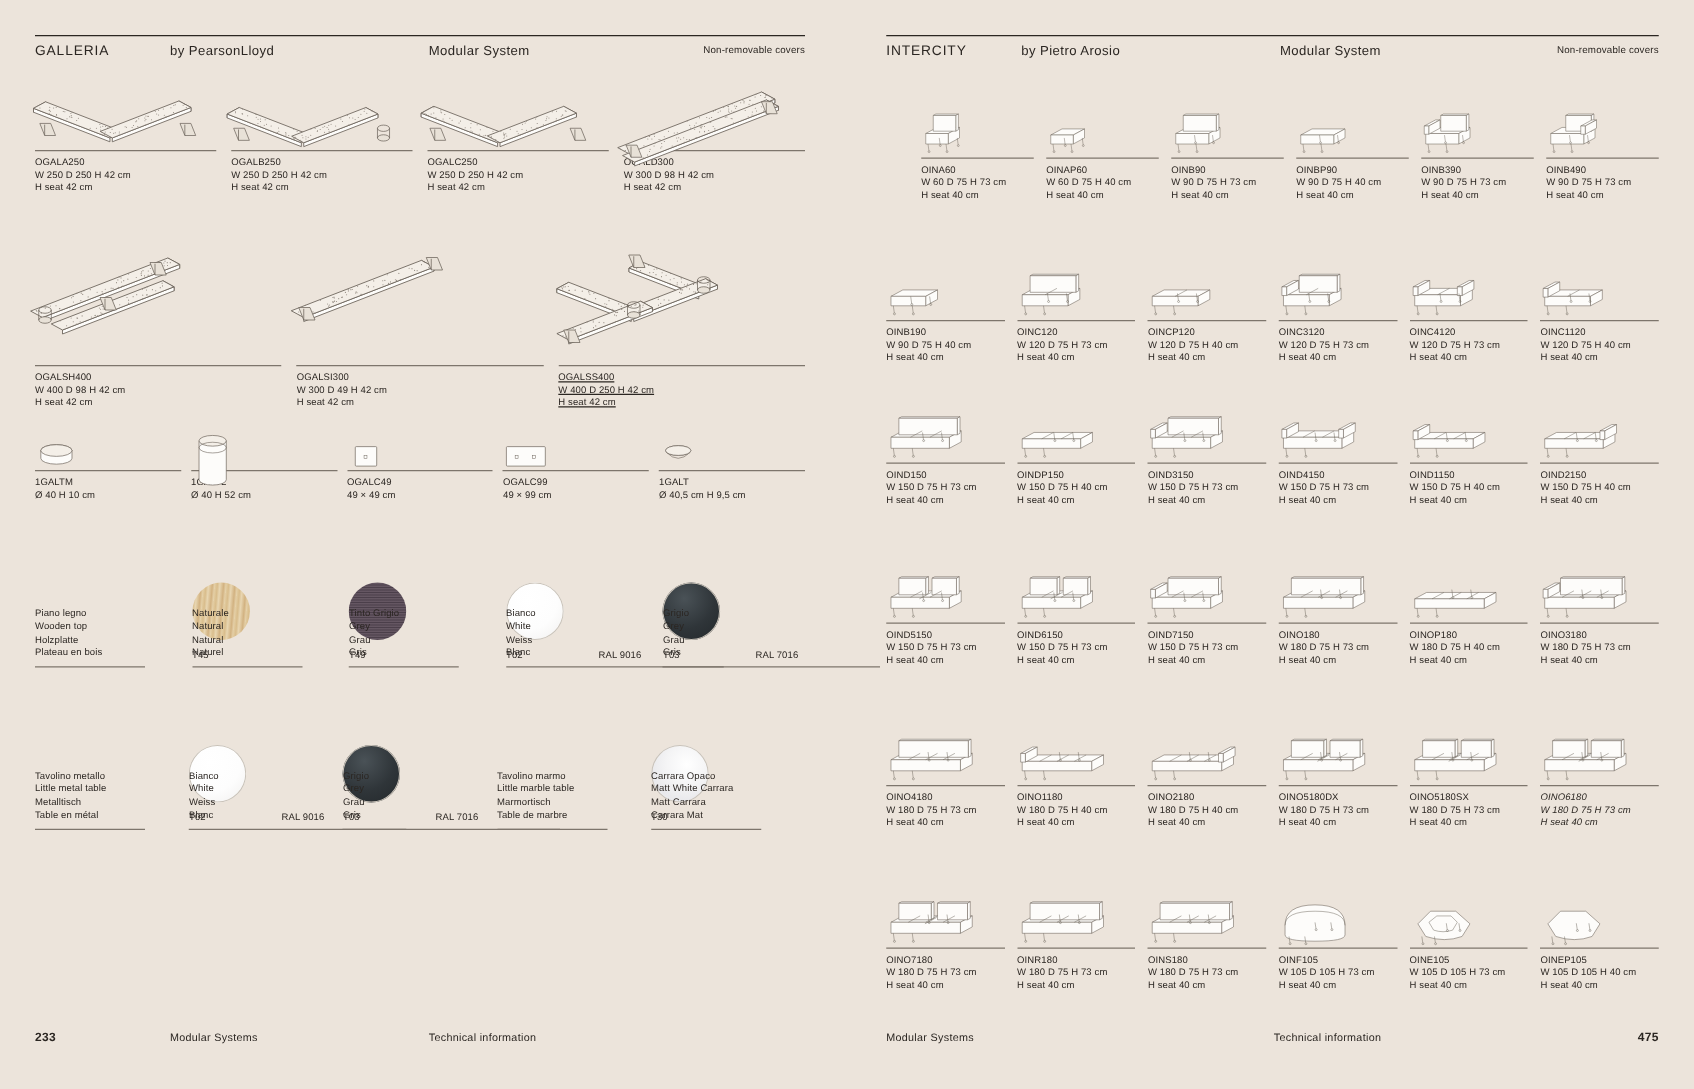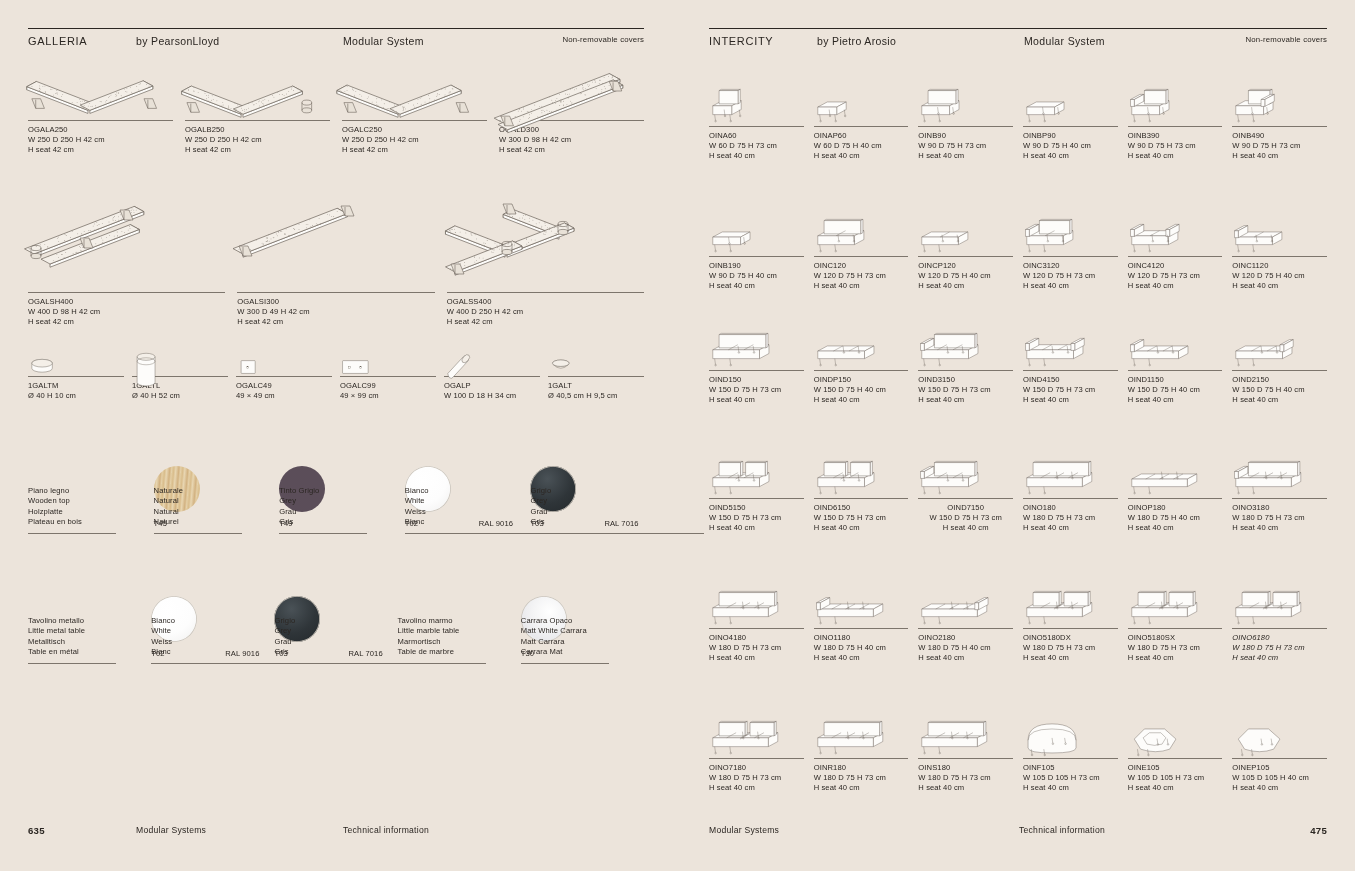--- a/index.html
+++ b/index.html
@@ -736,21 +736,21 @@
           <line class="lnt" x1="108" y1="36" x2="108" y2="27"></line>
             </svg>
           </div>
           <div class="rule"></div>
           <div class="lbl">
             <div class="code">OGALSI300</div>
             <div class="dim">W 300 D 49 H 42 cm</div>
             <div class="dim">H seat 42 cm</div>
           </div>
         </div>
-        <div class="cell" style="flex: 1 1 0px;">
+        <div class="cell" style="flex: 1 1 0px; text-decoration: underline;">
           <div class="fig" style="height: 112px;">
             <svg width="100%" height="112" viewBox="0 0 150 112" preserveAspectRatio="xMinYMax meet">
               <polygon class="ln" points="56.199999999999996,34.400000000000006 65.69999999999999,29.270000000000003 65.69999999999999,32.470000000000006 56.199999999999996,37.60000000000001"></polygon>
           <polygon class="ln" points="112,56 56.199999999999996,34.400000000000006 56.199999999999996,37.60000000000001 112,59.2"></polygon>
           <polygon class="lnd" points="112,56 56.199999999999996,34.400000000000006 65.69999999999999,29.270000000000003 121.5,50.87"></polygon>
               <circle cx="102.9" cy="47.3" r="0.42" fill="#8b8279"></circle>
               <circle cx="94.8" cy="46.2" r="0.42" fill="#8b8279"></circle>
               <circle cx="82.2" cy="41.3" r="0.42" fill="#8b8279"></circle>
               <circle cx="110.6" cy="50.5" r="0.42" fill="#8b8279"></circle>
               <circle cx="63.9" cy="33.5" r="0.42" fill="#8b8279"></circle>
@@ -971,33 +971,20 @@
           </div>
           <div class="rule"></div>
           <div class="lbl">
             <div class="code">OGALC99</div>
             <div class="dim">49 × 99 cm</div>
           </div>
         </div>
         <div class="cell" style="flex: 1 1 0px;">
           <div class="fig" style="height: 46px;">
             <svg width="100%" height="46" viewBox="0 0 150 46" preserveAspectRatio="xMinYMax meet">
-              <path class="ln" d="M6,42 L30,16 A5,8 0 0 1 38,22 L14,48 A5,8 0 0 1 6,42 Z"></path>
-                   <ellipse class="lnd" cx="34" cy="19" rx="4.4" ry="7.4" transform="rotate(42 34 19)"></ellipse>
-            </svg>
-          </div>
-          <div class="rule"></div>
-          <div class="lbl">
-            <div class="code">OGALP</div>
-            <div class="dim">W 100 D 18 H 34 cm</div>
-          </div>
-        </div>
-        <div class="cell" style="flex: 1 1 0px;">
-          <div class="fig" style="height: 46px;">
-            <svg width="100%" height="46" viewBox="0 0 150 46" preserveAspectRatio="xMinYMax meet">
               <ellipse class="ln" cx="20" cy="26" rx="13" ry="5"></ellipse>
                       <path class="lnt" d="M8,28 Q20,40 32,28"></path>
                       <ellipse class="lnd" cx="20" cy="26" rx="13" ry="5"></ellipse>
             </svg>
           </div>
           <div class="rule"></div>
           <div class="lbl">
             <div class="code">1GALT</div>
             <div class="dim">Ø 40,5 cm H 9,5 cm</div>
           </div>
@@ -1112,39 +1099,39 @@
           <div class="swnames">
             <div>Carrara Opaco</div>
             <div>Matt White Carrara</div>
             <div>Matt Carrara</div>
             <div>Carrara Mat</div>
           </div>
         </div>
       </div>
 
     <div class="ftr">
-      <div class="ftr-cell ftr-num" style="left:0">635</div>
+      <div class="ftr-cell ftr-num" style="left:0">233</div>
       <div class="ftr-cell" style="left:108px">Modular Systems</div>
       <div class="ftr-cell" style="left:315px">Technical information</div>
     </div>
   </div>
 
   <div class="page page-right">
 
     <div class="hdr">
       <div class="hdr-row">
         <div class="hdr-cell hdr-brand" style="left:0">INTERCITY</div>
         <div class="hdr-cell" style="left:108px">by Pietro Arosio</div>
         <div class="hdr-cell" style="left:315px">Modular System</div>
         <div class="hdr-cell hdr-small" style="right:0">Non-removable covers</div>
       </div>
     </div>
 
     <div class="grid" id="R-r0" style="left: 32px; top: 56px; width: 618px; gap: 10px;">
-        <div class="cell" style="flex: 1 1 0px;">
+        <div class="cell" style="flex: 1 1 0px; margin-left: 28px;">
           <div class="fig" style="height: 70px;">
             <svg width="100%" height="70" viewBox="0 0 150 70" preserveAspectRatio="xMinYMax meet">
               <polygon class="ln" points="6,38 36,38 51,29.9 21,29.9"></polygon>
           <polygon class="ln" points="36,52 51,43.9 51,29.9 36,38"></polygon>
           <polygon class="ln" points="6,52 36,52 36,38 6,38"></polygon>
               <polygon class="ln" points="16,13.899999999999999 46,13.899999999999999 49.5,12.009999999999998 19.5,12.009999999999998"></polygon>
           <polygon class="ln" points="46,34.9 49.5,33.01 49.5,12.009999999999998 46,13.899999999999999"></polygon>
           <polygon class="ln" points="16,34.9 46,34.9 46,13.899999999999999 16,13.899999999999999"></polygon>
               <line class="lnt" x1="9" y1="52" x2="10.2" y2="61"></line>
               <circle class="lnt" cx="10.4" cy="62.2" r="1.25"></circle>
@@ -1688,21 +1675,21 @@
               <circle class="lnt" cx="71.4" cy="42.22" r="1.25"></circle>
             </svg>
           </div>
           <div class="rule"></div>
           <div class="lbl">
             <div class="code">OIND6150</div>
             <div class="dim">W 150 D 75 H 73 cm</div>
             <div class="dim">H seat 40 cm</div>
           </div>
         </div>
-        <div class="cell" style="flex: 1 1 0px; text-align: center;">
+        <div class="cell" style="flex: 1 1 0px;">
           <div class="fig" style="height: 70px;">
             <svg width="100%" height="70" viewBox="0 0 150 70" preserveAspectRatio="xMinYMax meet">
               <polygon class="ln" points="6,38 80,38 95,29.9 21,29.9"></polygon>
           <polygon class="ln" points="80,52 95,43.9 95,29.9 80,38"></polygon>
           <polygon class="ln" points="6,52 80,52 80,38 6,38"></polygon>
               <polygon class="ln" points="26,13.899999999999999 90,13.899999999999999 93.5,12.009999999999998 29.5,12.009999999999998"></polygon>
           <polygon class="ln" points="90,34.9 93.5,33.01 93.5,12.009999999999998 90,13.899999999999999"></polygon>
           <polygon class="ln" points="26,34.9 90,34.9 90,13.899999999999999 26,13.899999999999999"></polygon>
               <polygon class="ln" points="4,28 10,28 25,19.9 19,19.9"></polygon>
           <polygon class="ln" points="10,39 25,30.9 25,19.9 10,28"></polygon>

